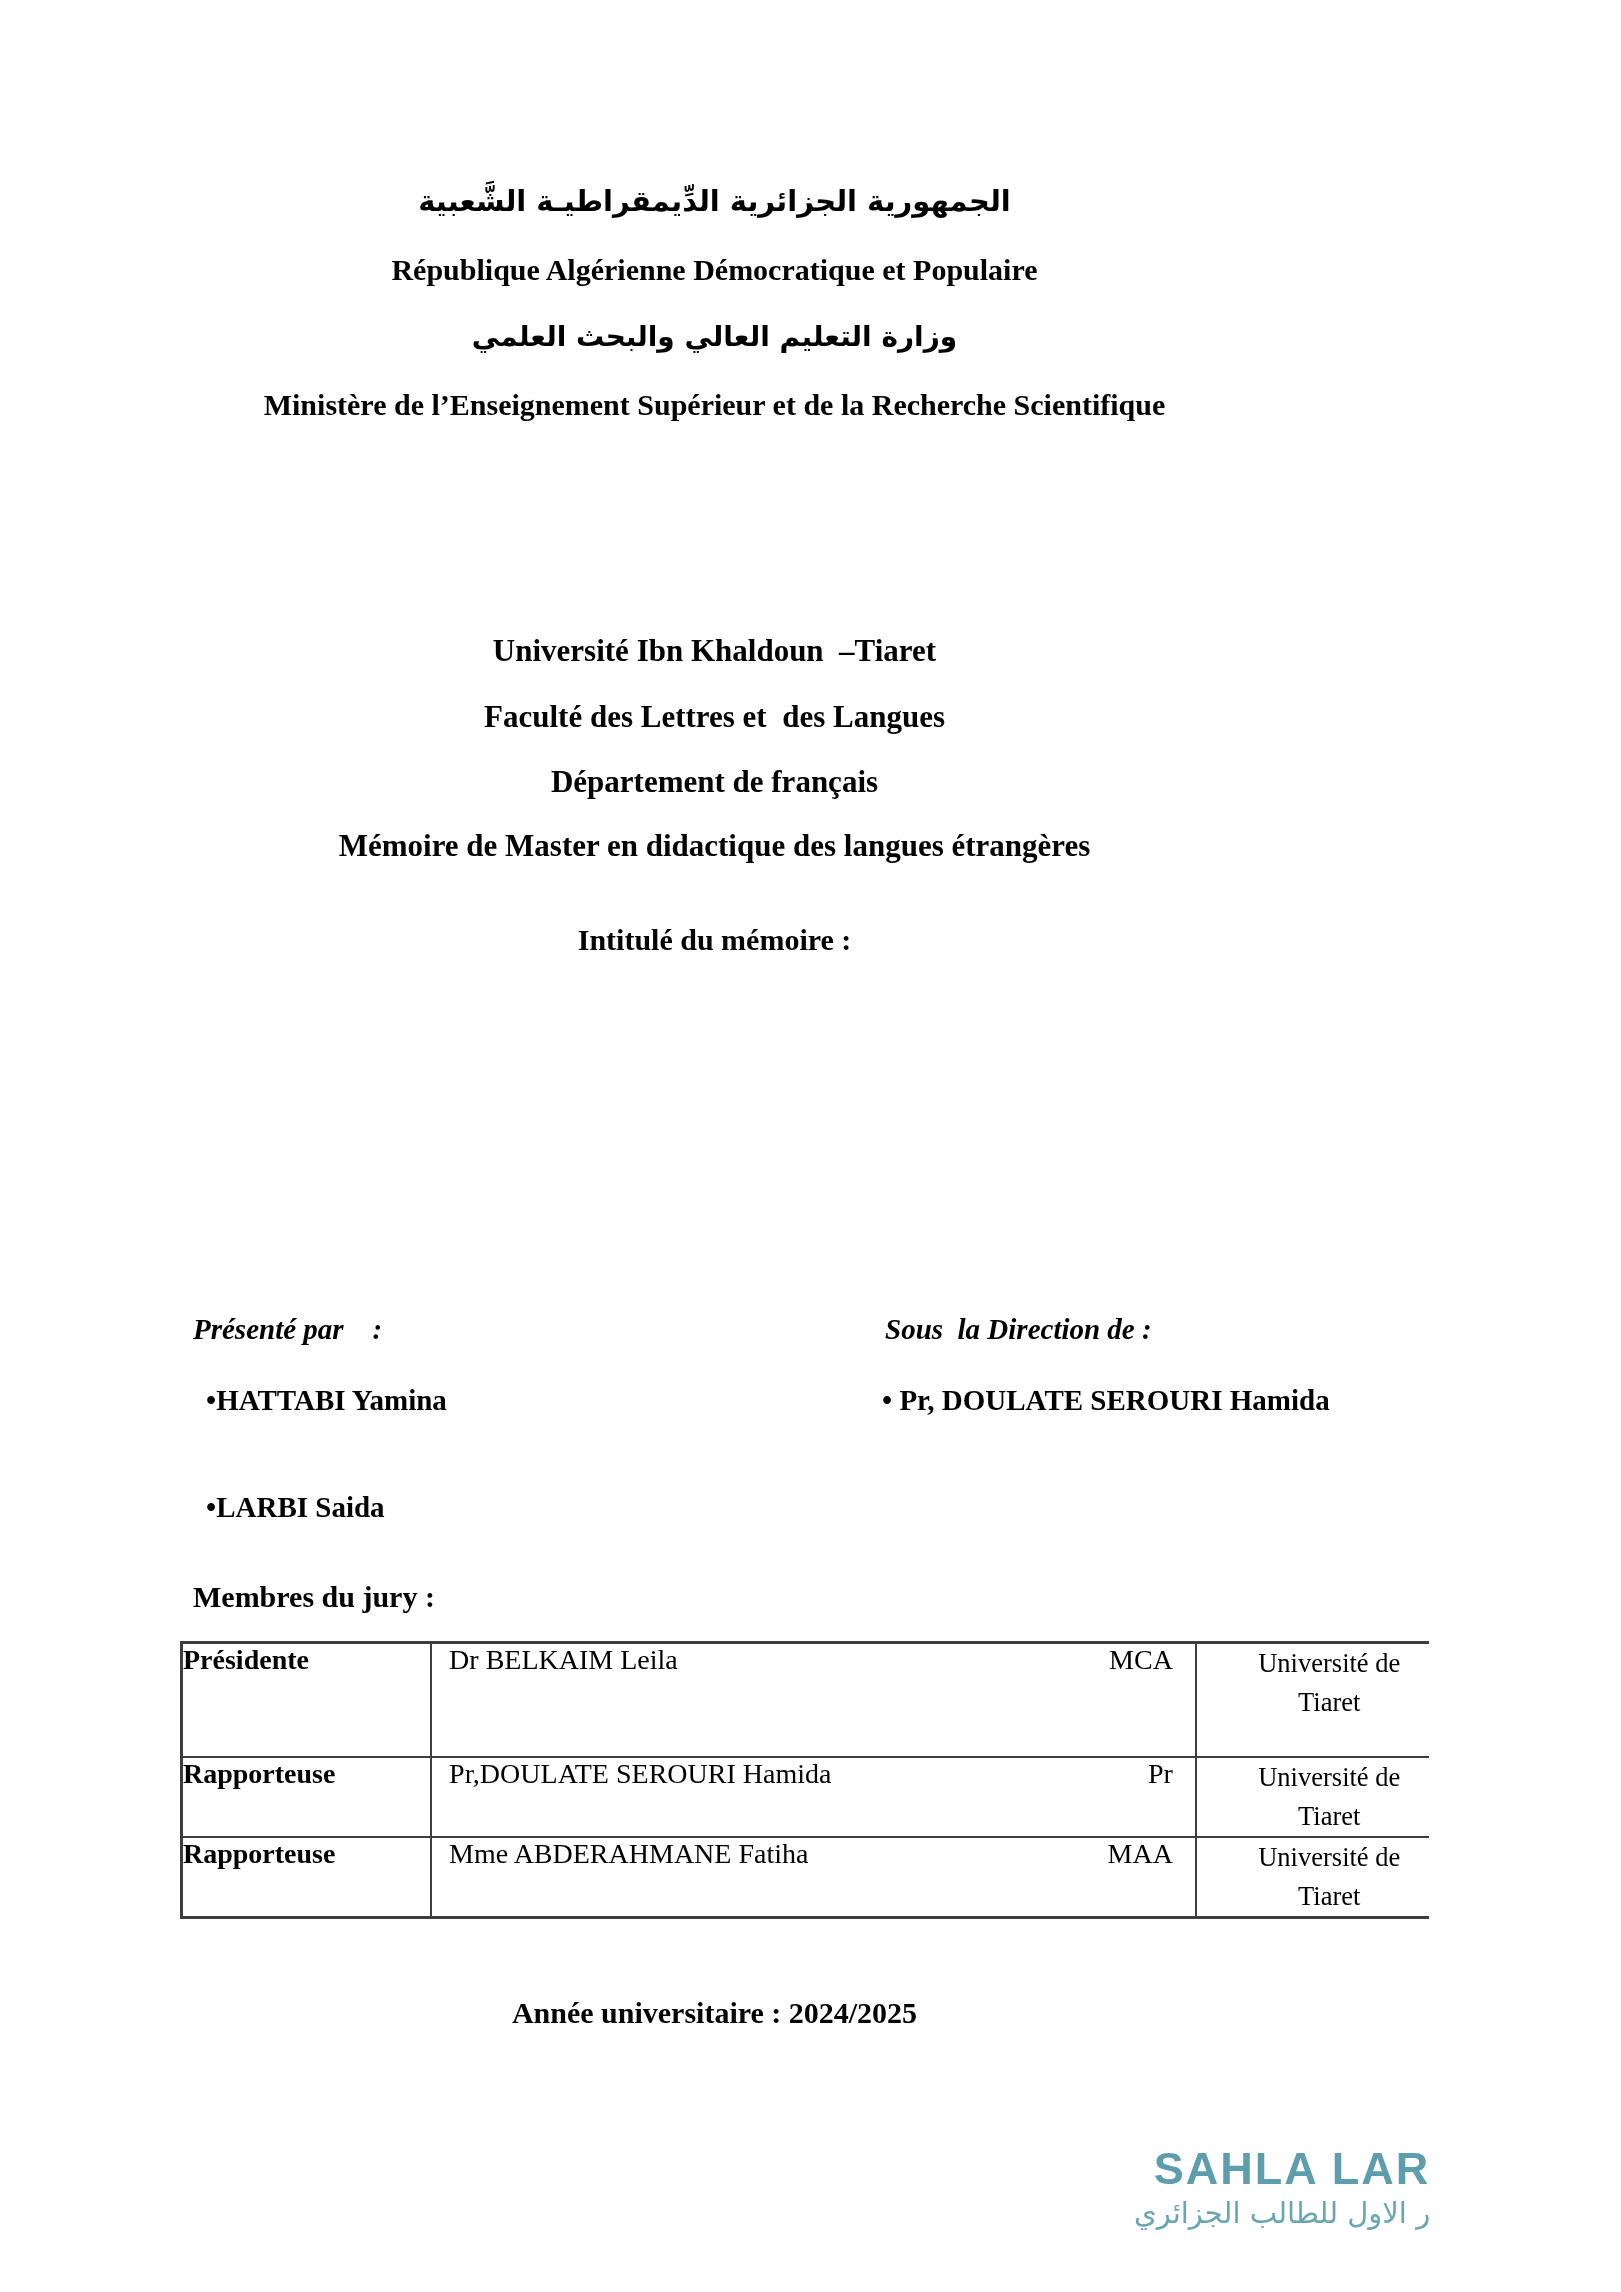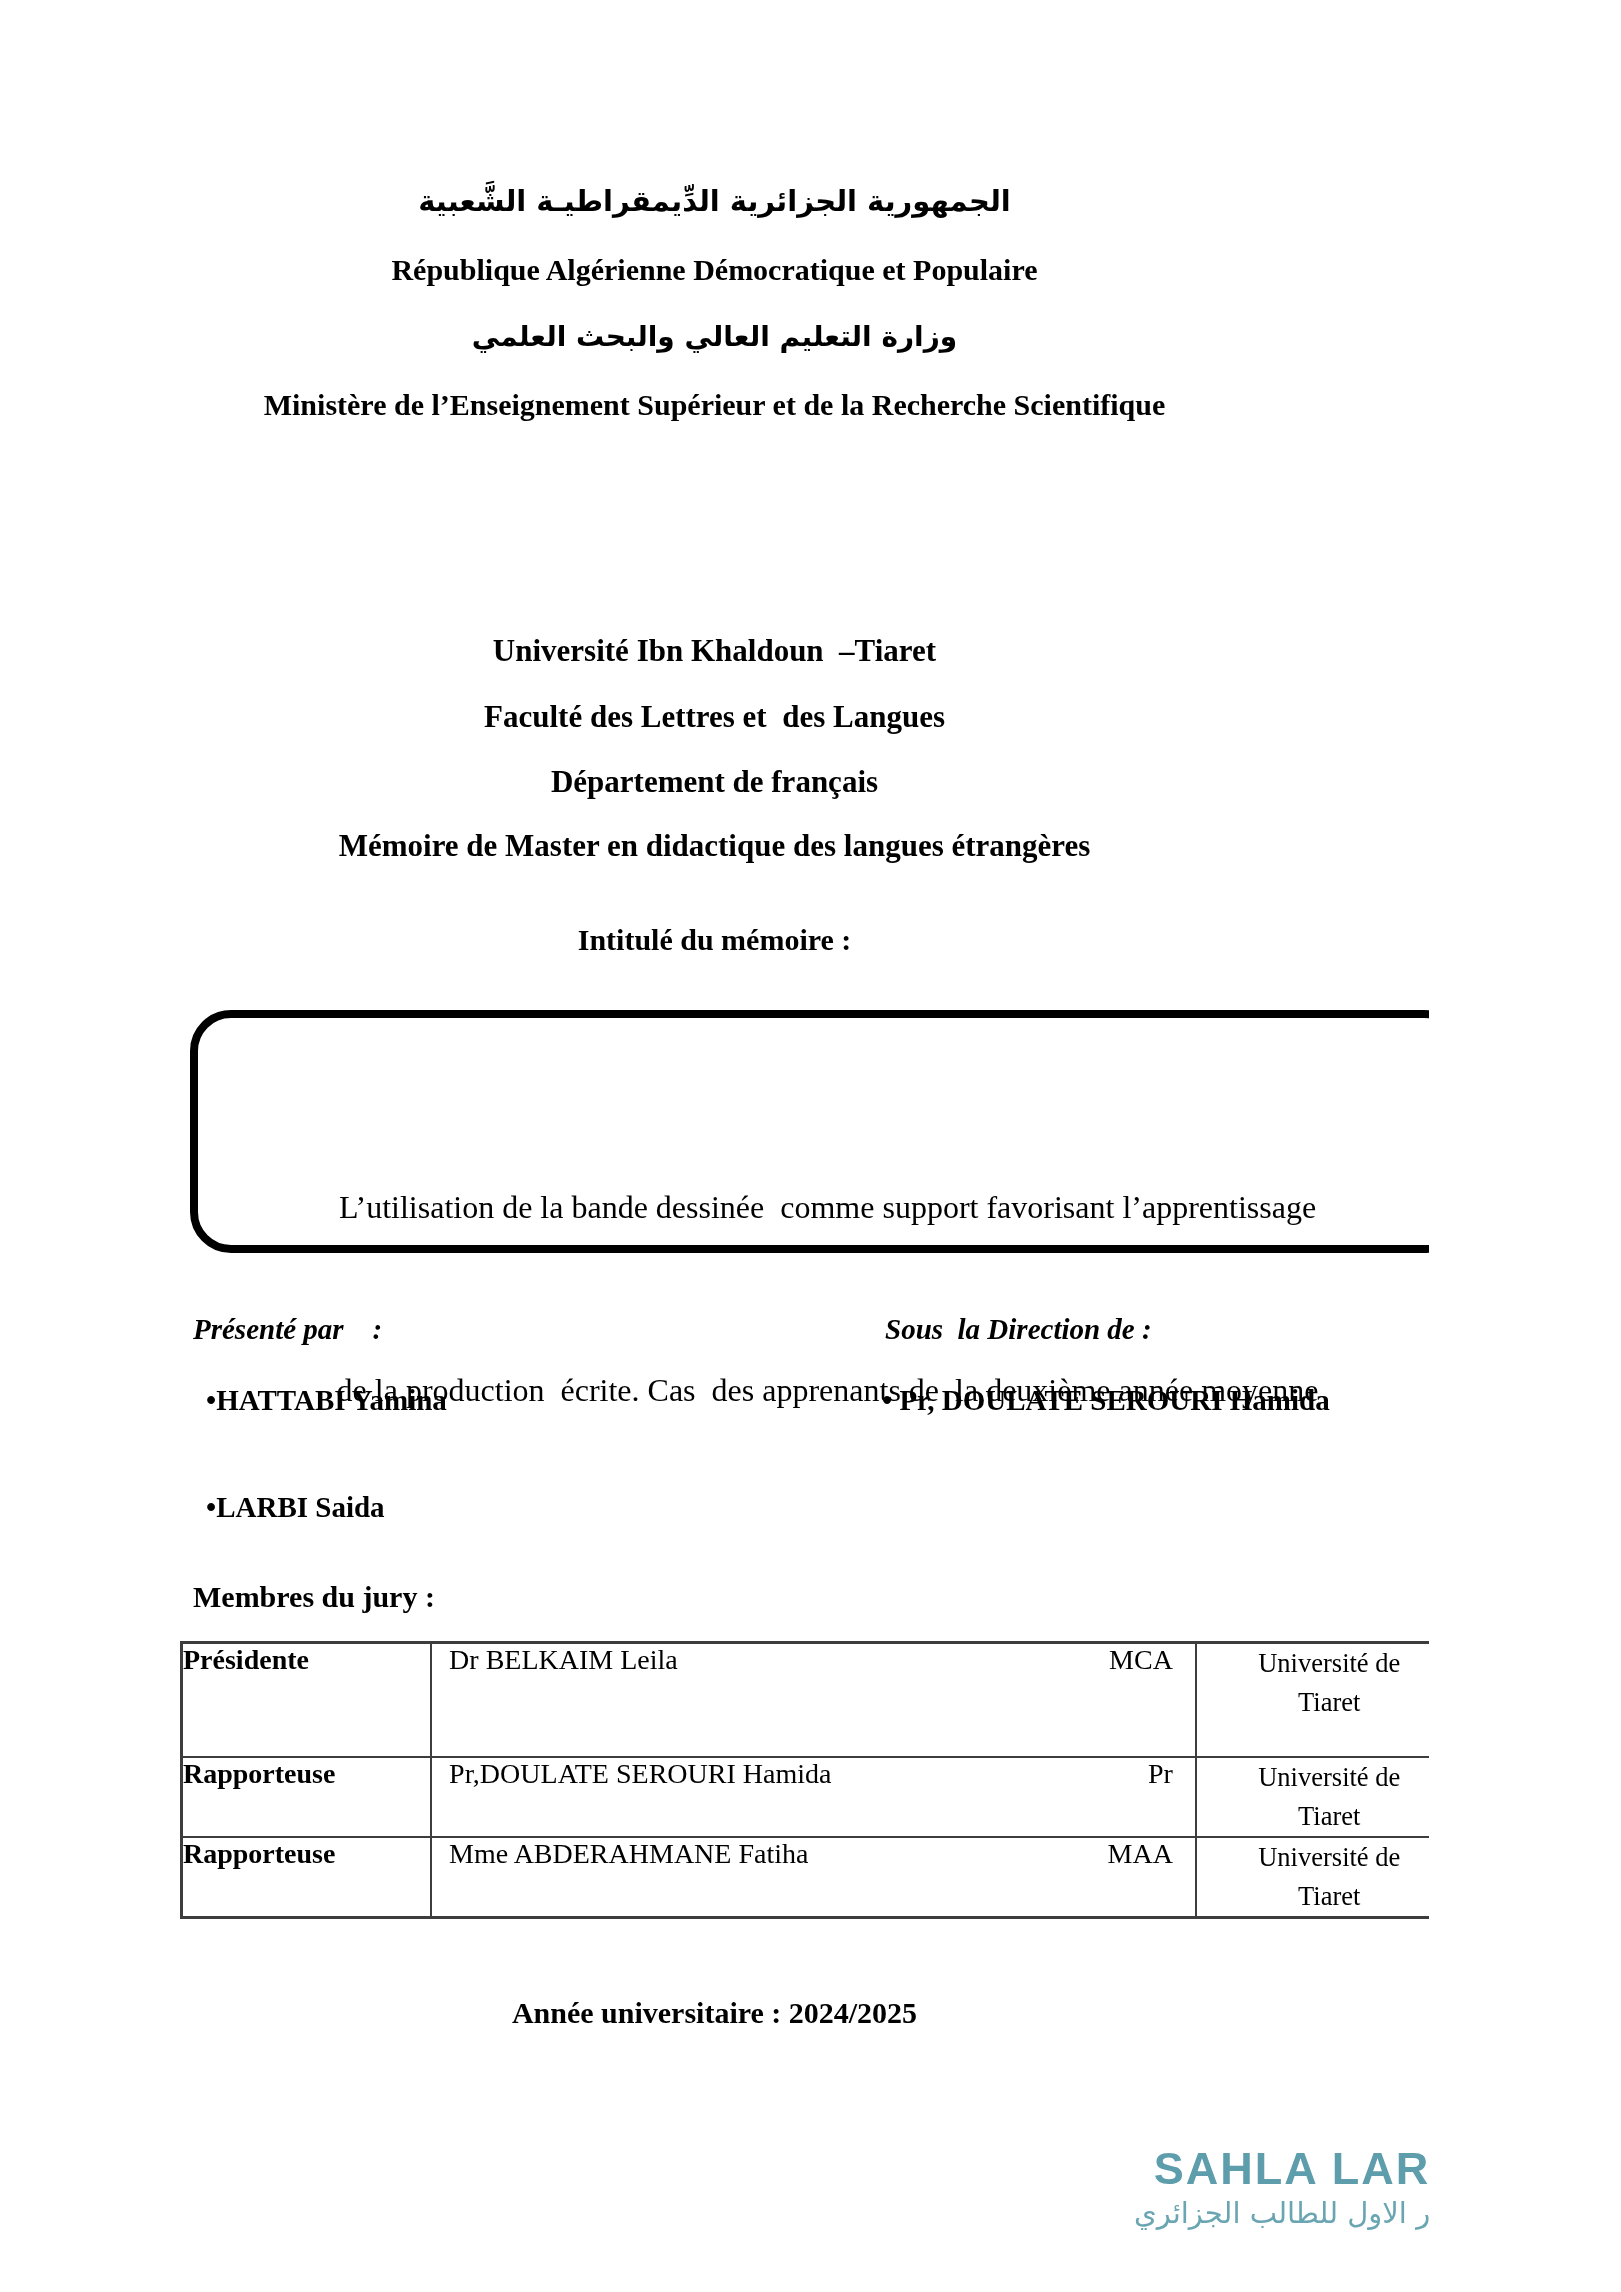--- a/index.html
+++ b/index.html
@@ -62,26 +62,20 @@
   <div class="cline b" style="top:388px; font-size:30px;">Ministère de l’Enseignement Supérieur et de la Recherche Scientifique</div>
 
 
   <div class="cline b" style="top:633px; font-size:31px;">Université Ibn Khaldoun  –Tiaret</div>
   <div class="cline b" style="top:699px; font-size:31px;">Faculté des Lettres et  des Langues</div>
   <div class="cline b" style="top:828px; font-size:31px;">Mémoire de Master en didactique des langues étrangères</div>
   <div class="cline b" style="top:764px; font-size:31px;">Département de français</div>
 
   <div class="cline b" style="top:923px; font-size:30px;">Intitulé du mémoire :</div>
 
-  <div class="title-box">
-    <div class="title-text">
-      <div>L’utilisation de la bande dessinée  comme support favorisant l’apprentissage</div>
-      <div>de la production  écrite. Cas  des apprenants de  la deuxième année moyenne</div>
-    </div>
-  </div>
 
   <div class="abs lbl-italic" style="left:193px; top:1313px;">Présenté par    :</div>
   <div class="abs lbl-italic" style="left:885px; top:1313px;">Sous  la Direction de :</div>
 
   <div class="abs name-line" style="left:206px; top:1384px;">•HATTABI Yamina</div>
   <div class="abs name-line" style="left:882px; top:1384px;">• Pr, DOULATE SEROURI Hamida</div>
   <div class="abs name-line" style="left:206px; top:1491px;">•LARBI Saida</div>
 
   <div class="abs b" style="left:193px; top:1580px; font-size:30px;">Membres du jury :</div>
 

